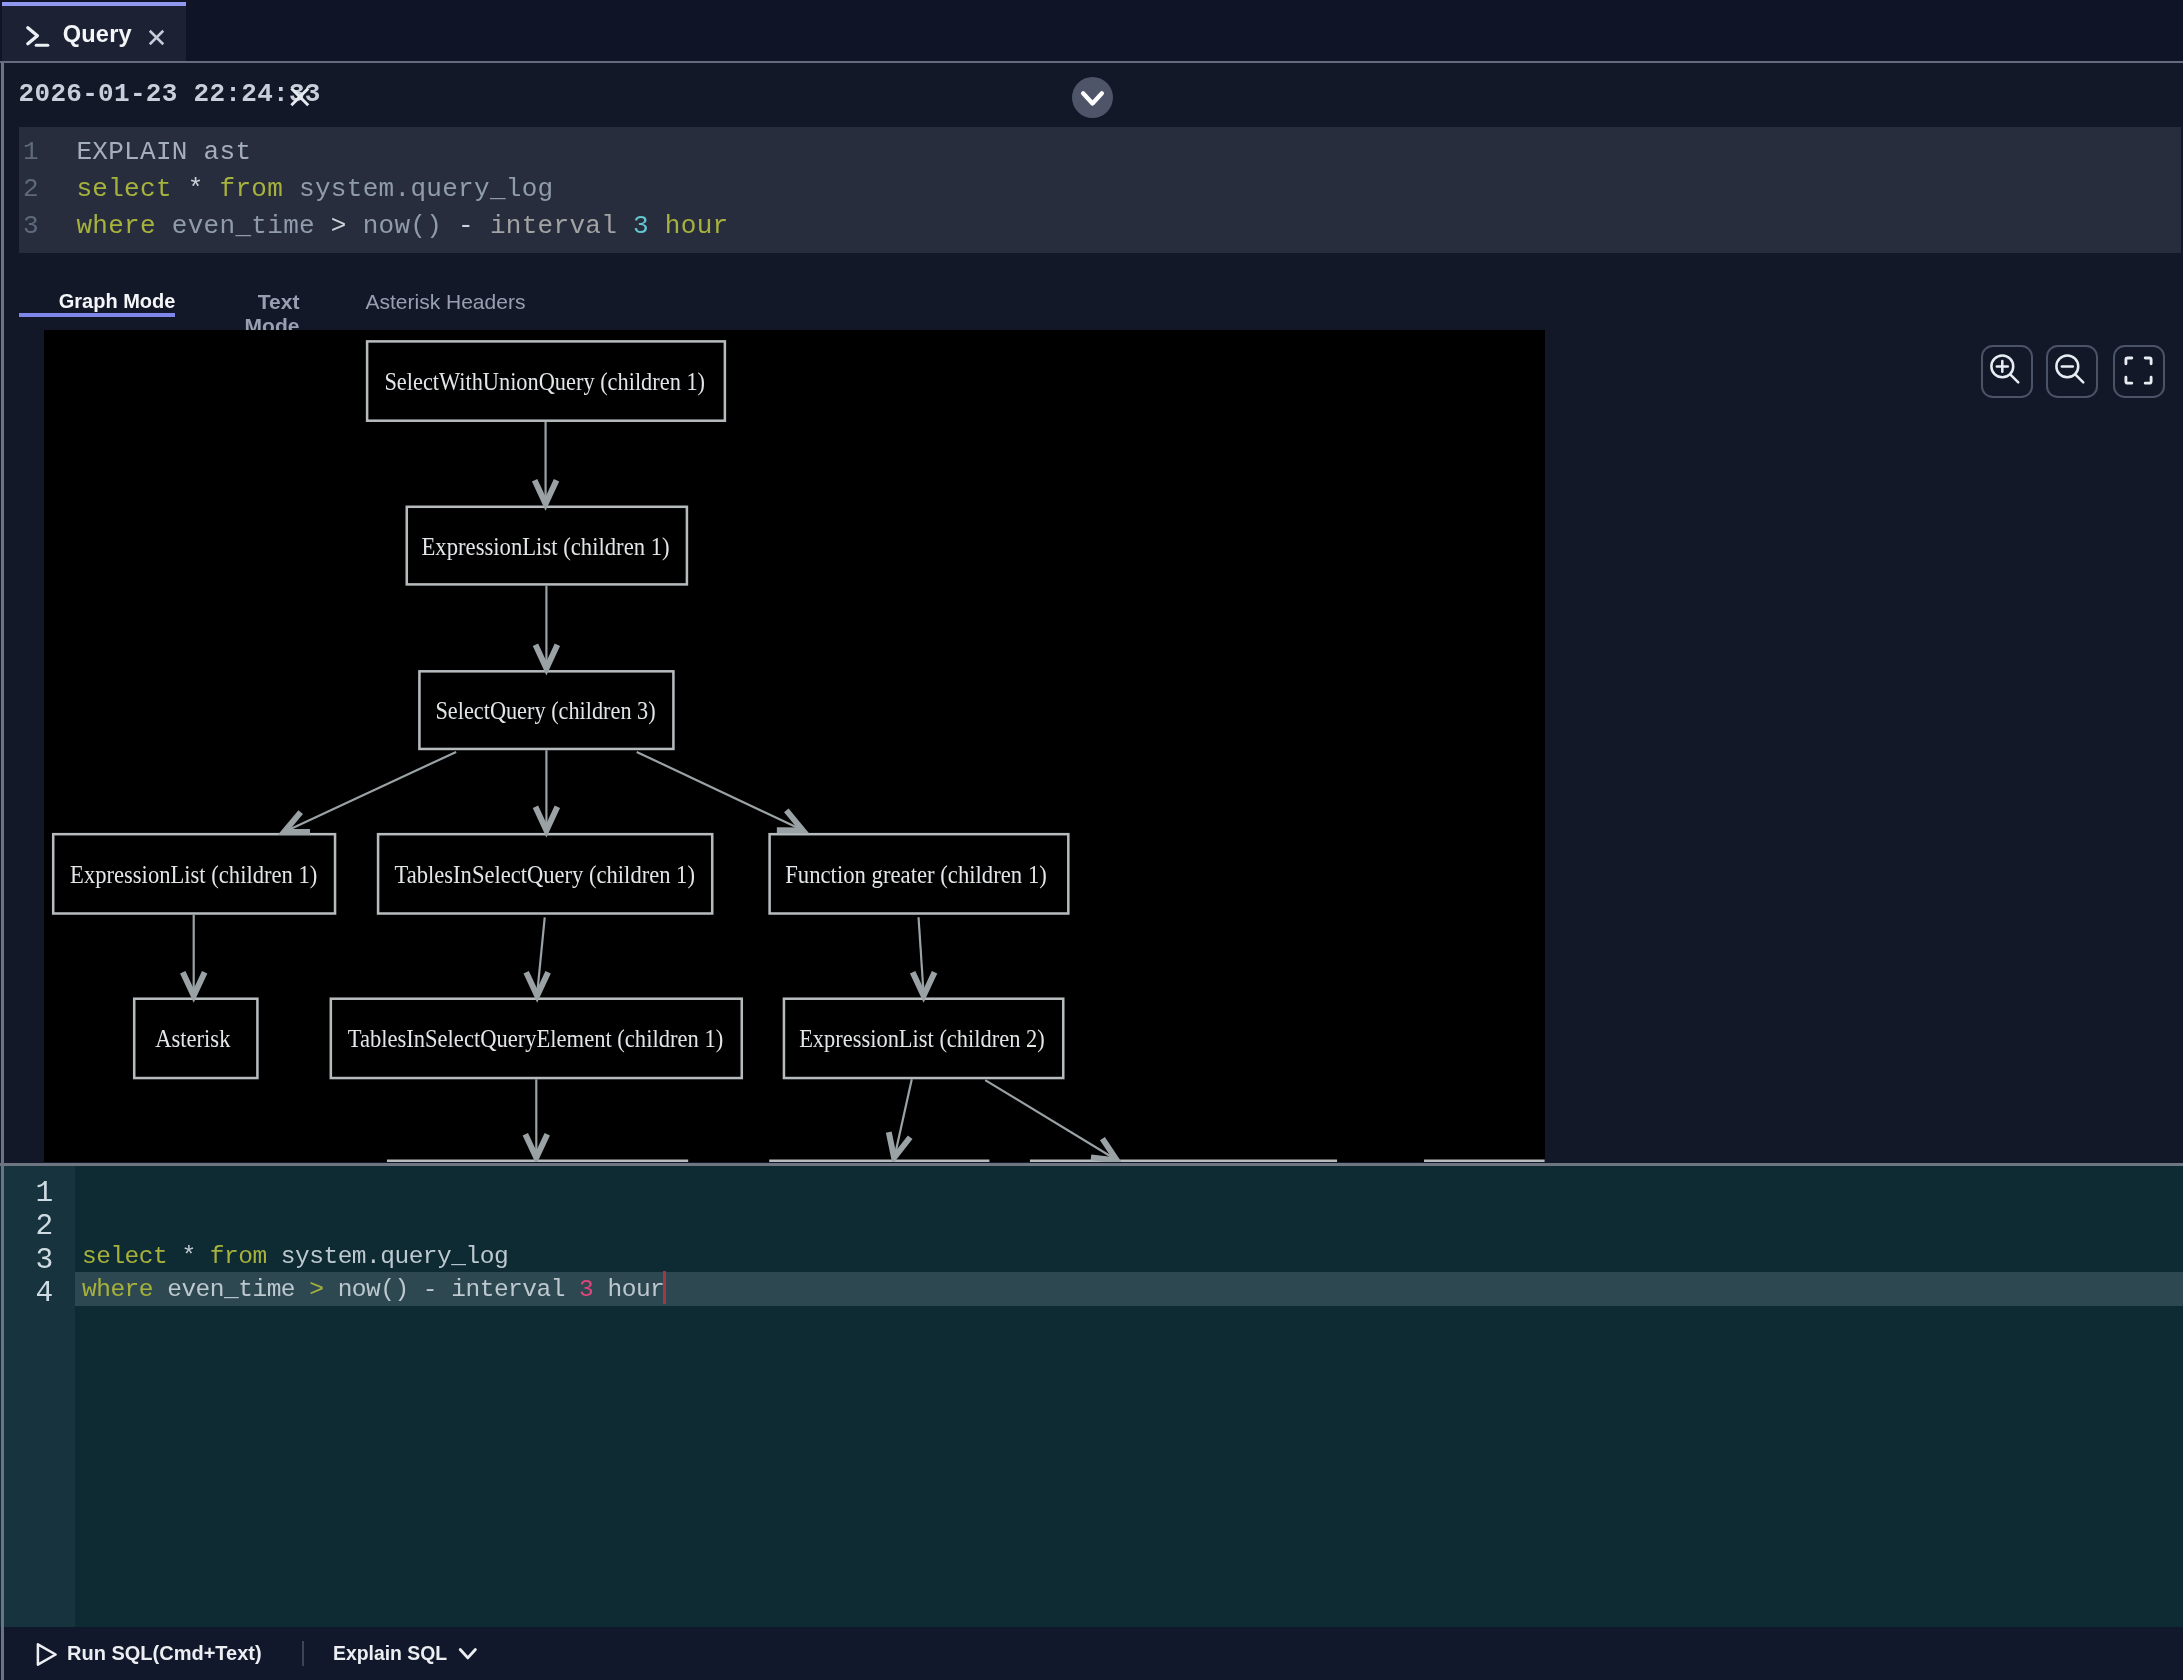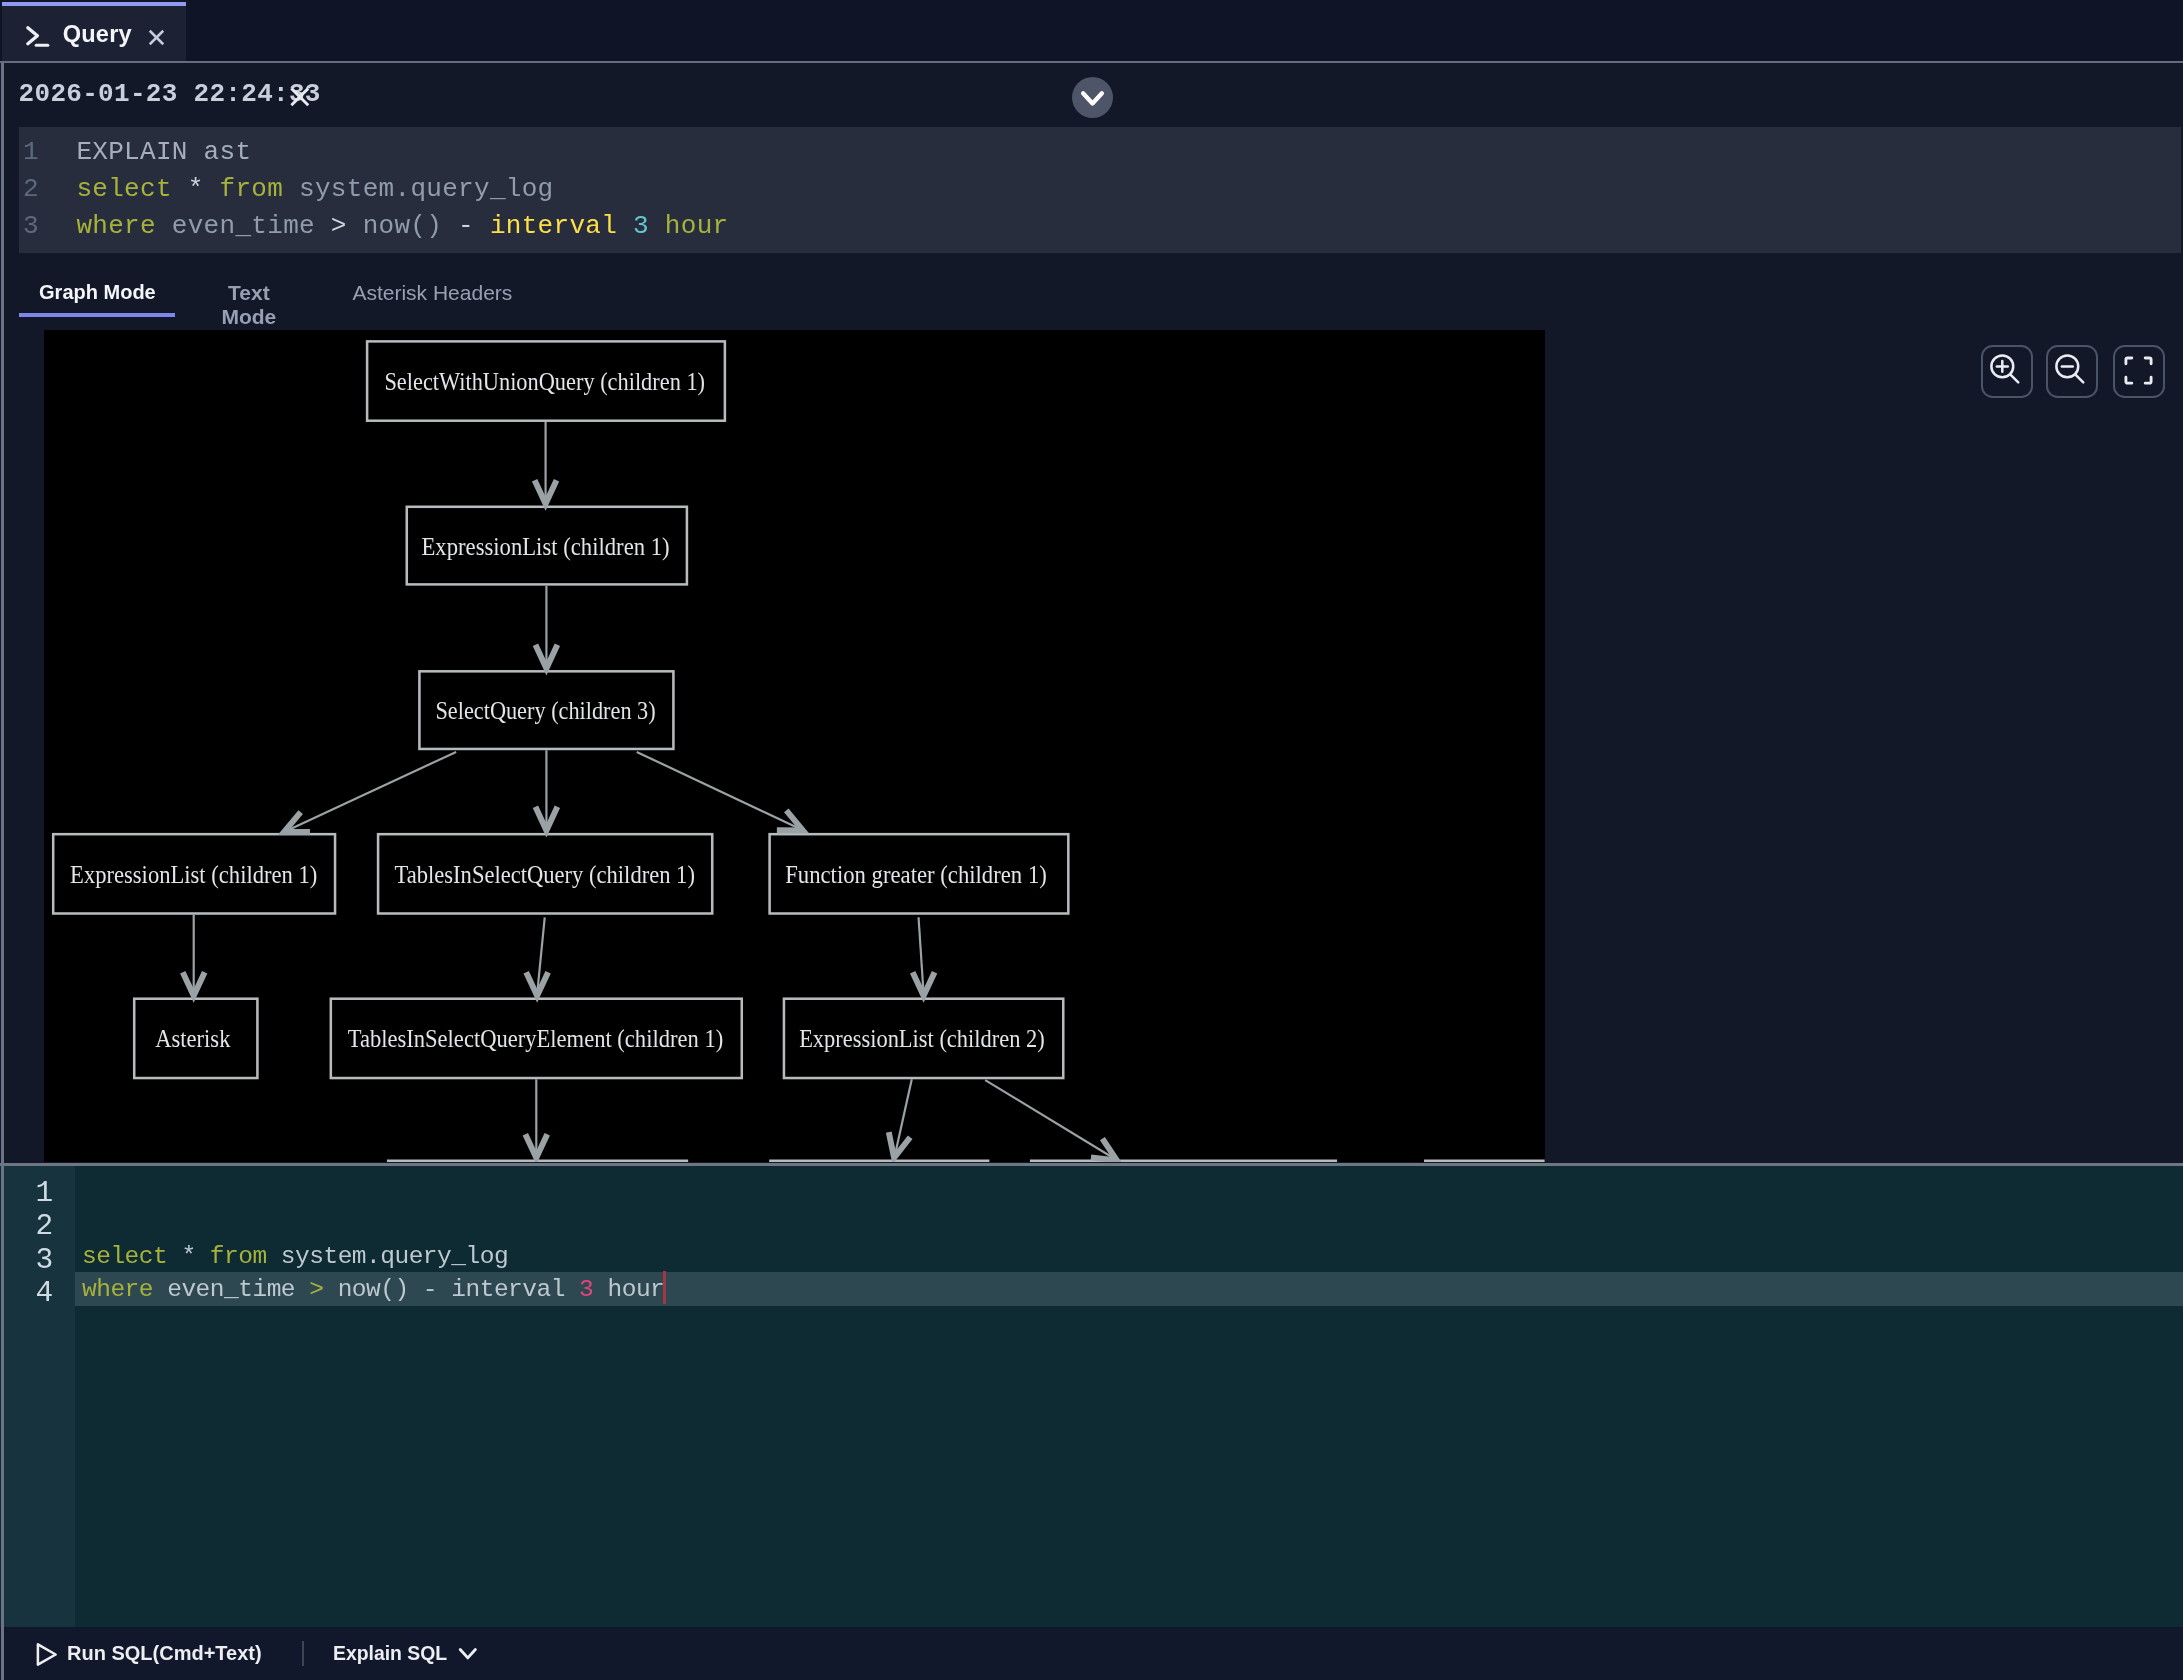--- a/index.html
+++ b/index.html
@@ -23,27 +23,27 @@
 
   
   #codeblock { position:absolute; left:19.4px; top:127px; width:2162px; height:126px; background:#272d3d;
                font-family:"Liberation Mono", monospace; font-size:26px; letter-spacing:0.3px; }
   #codeblock .row { position:absolute; left:0; height:37px; line-height:37px; width:100%; white-space:pre; }
   #codeblock .ln { position:absolute; width:19.4px; text-align:right; color:#5e6a7c; left:0; }
   #codeblock .code { position:absolute; left:57px; }
   .k  { color:#a7b23c; }
   .idt{ color:#909cab; }
   .wht{ color:#cdd3da; }
-  .orn{ color:#fde047; }
+  .orn{ color:#a3a3a3; }
   .cyn{ color:#63c5cd; }
   .exp{ color:#a5aebc; }
 
   
   #rtabs { position:absolute; left:19.4px; top:279px; height:46px; font-size:20px; }
-  .rtab { position:absolute; top:2px; text-align:center; }
+  .rtab { position:absolute; top:11px; text-align:right; }
   #rtab1 { left:0px; width:156px; color:#f4f6f9; font-weight:bold; }
   #rtab2 { left:179px; width:101px; color:#97a0b1; font-weight:700; font-size:21px;}
   #rtab3 { left:320px; width:186px; color:#97a0b1; font-weight:500; font-size:21px;}
   #runderline { position:absolute; left:19.4px; top:313px; width:156px; height:4.2px; background:#7e86ea; }
 
   
   #graph { position:absolute; left:17.7px; top:330px; width:1501px; height:832px; background:#000;margin-left:26px; }
 
   
   .zbtn { position:absolute; top:345px; width:52px; height:53px; border:2.5px solid #4b5367; border-radius:11.8px; }

